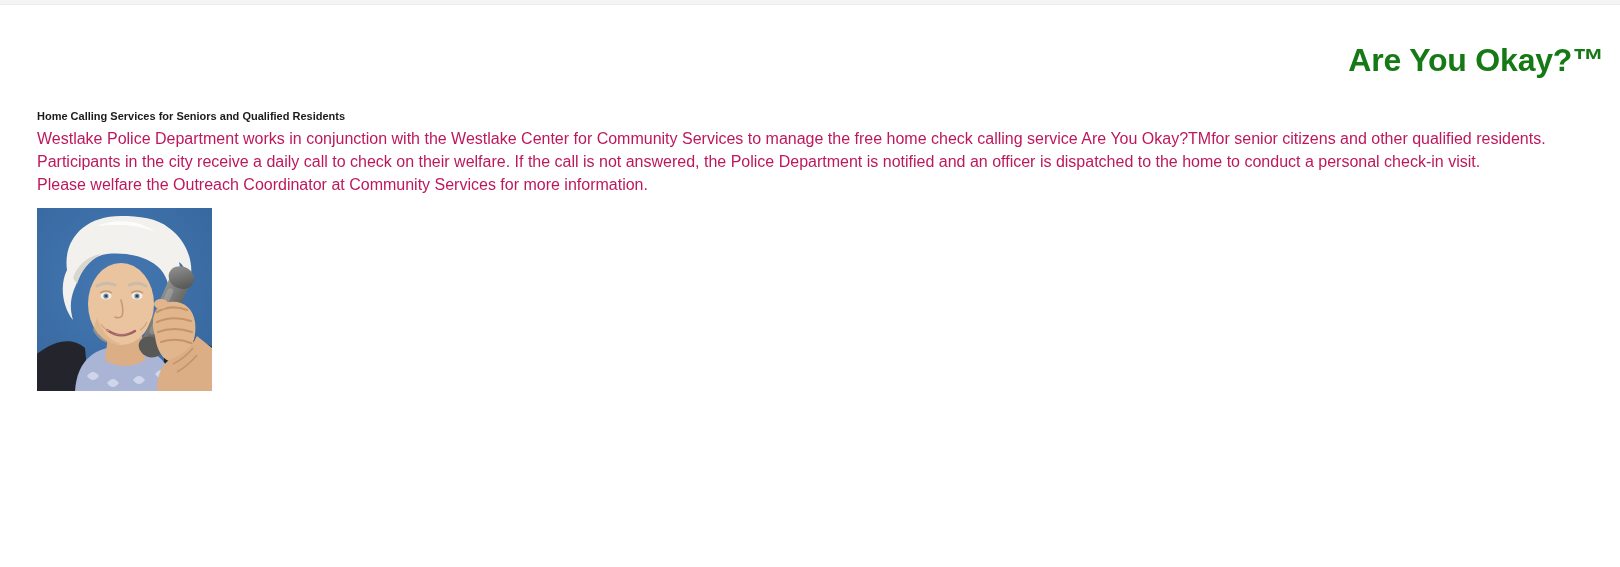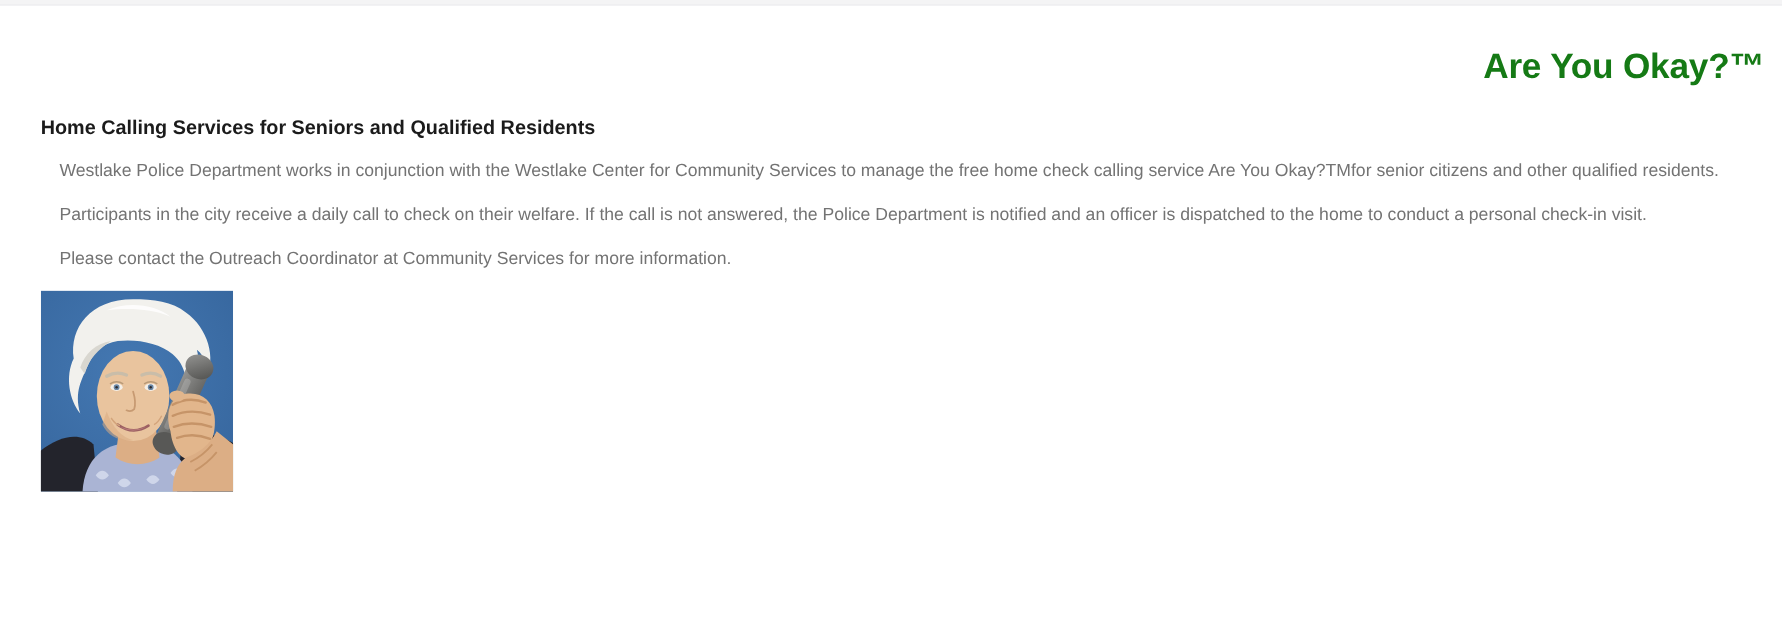--- a/index.html
+++ b/index.html
@@ -24,31 +24,31 @@
   .page-title {
     color: #157a15;
     font-size: 32px;
     font-weight: 700;
     line-height: 37px;
     margin: 37px 0 0 0;
     letter-spacing: -0.2px;
     text-align: right;
   }
   .subtitle {
-    font-size: 18px;
+    font-size: 11px;
     font-weight: 700;
     color: #1b1b1b;
     line-height: 22px;
     margin: 26px 0 0 0;
   }
   p.body-text {
     font-size: 16px;
     line-height: 23px;
-    margin: 17px;
-    color: #737373;
+    margin: 0;
+    color: #be185d;
   }
   .p1 { margin-top: 22px; }
   .p2 { margin-top: 24px; }
   .section-heading {
     font-size: 16.5px;
     font-weight: 700;
     color: #1b1b1b;
     line-height: 22px;
     margin: 20px 0 0 0;
   }
@@ -70,21 +70,21 @@
 
   <h1 class="page-title">Are You Okay?™</h1>
 
   <div class="subtitle">Home Calling Services for Seniors and Qualified Residents</div>
 
   <p class="body-text p1">Westlake Police Department works in conjunction with the Westlake Center for Community Services to manage the free home check calling service Are You Okay?TMfor senior citizens and other qualified residents.</p>
 
   <p class="body-text p2">Participants in the city receive a daily call to check on their welfare. If the call is not answered, the Police Department is notified and an officer is dispatched to the home to conduct a personal check-in visit.</p>
 
 
-  <p class="body-text p3">Please contact the Outreach Coordinator at Community Services for more information.</p>
+  <p class="body-text p3">Please welfare the Outreach Coordinator at Community Services for more information.</p>
 
   <div class="photo-wrap">
     <svg width="175" height="183" viewBox="0 0 175 183" xmlns="http://www.w3.org/2000/svg" role="img">
       <defs>
         <radialGradient id="bgGrad" cx="45%" cy="40%" r="85%">
           <stop offset="0%" stop-color="#4478b2"></stop>
           <stop offset="100%" stop-color="#35649b"></stop>
         </radialGradient>
         <linearGradient id="phoneGrad" x1="0" y1="0" x2="1" y2="1">
           <stop offset="0%" stop-color="#9a9a98"></stop>

